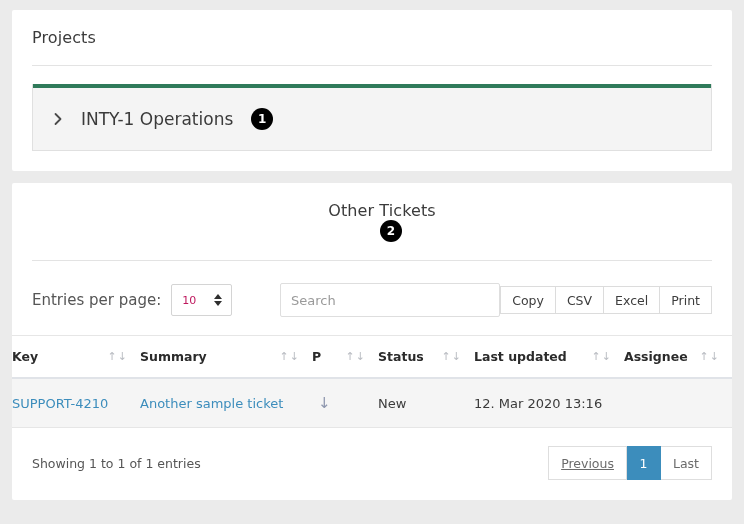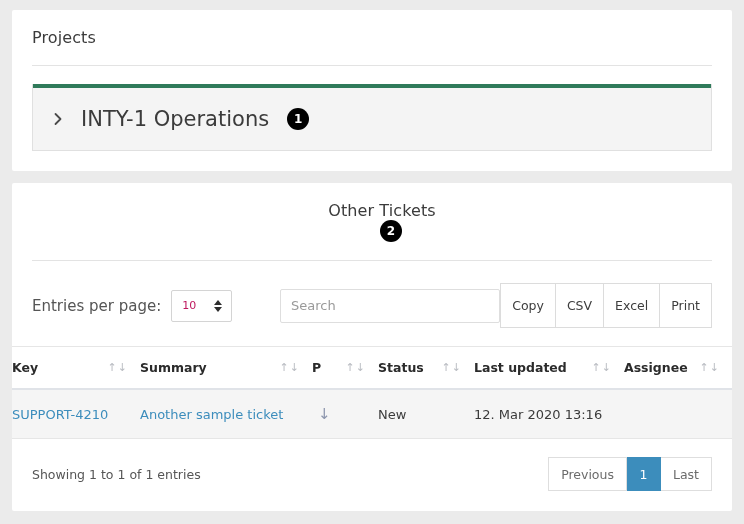--- a/index.html
+++ b/index.html
@@ -92,21 +92,21 @@
   .chevron {
     width: 14px;
     height: 14px;
     margin-right: 16px;
     flex: 0 0 auto;
     color: #4a4a4a;
     display: inline-block;
   }
   .chevron svg { display: block; }
   .project-name {
-    font-size: 21px;
+    font-size: 17px;
     color: #3b3b3b;
   }
 
   
   .toolbar {
     display: flex;
     align-items: center;
     padding: 22px 20px 18px 20px;
     box-sizing: border-box;
   }
@@ -164,21 +164,21 @@
     color: #333;
     outline: none;
   }
   .search-input::placeholder { color: #9a9a9a; }
 
   .btn-group {
     margin-left: auto;
     display: flex;
   }
   .btn-group .btn {
-    height: 45px;
+    height: 28px;
     min-width: 46px;
     box-sizing: border-box;
     background: #ffffff;
     border: 1px solid #dcdcdc;
     border-left-width: 0;
     font-family: inherit;
     font-size: 12.5px;
     color: #3d3d3d;
     padding: 0 11px;
     cursor: pointer;
@@ -265,21 +265,21 @@
     background: #ffffff;
     color: #6b6b6b;
     font-family: inherit;
     font-size: 12.5px;
     padding: 0 12px;
     cursor: pointer;
     display: inline-flex;
     align-items: center;
     justify-content: center;
   }
-  .page-btn:first-child { border-left-width: 1px; }
+  .page-btn:first-child { border-left-width: 1px; text-decoration: underline; }
   .page-btn.active {
     background: #3c8dbc;
     border-color: #3c8dbc;
     color: #ffffff;
   }
 </style>
 </head>
 <body>
 
 <div class="page">

